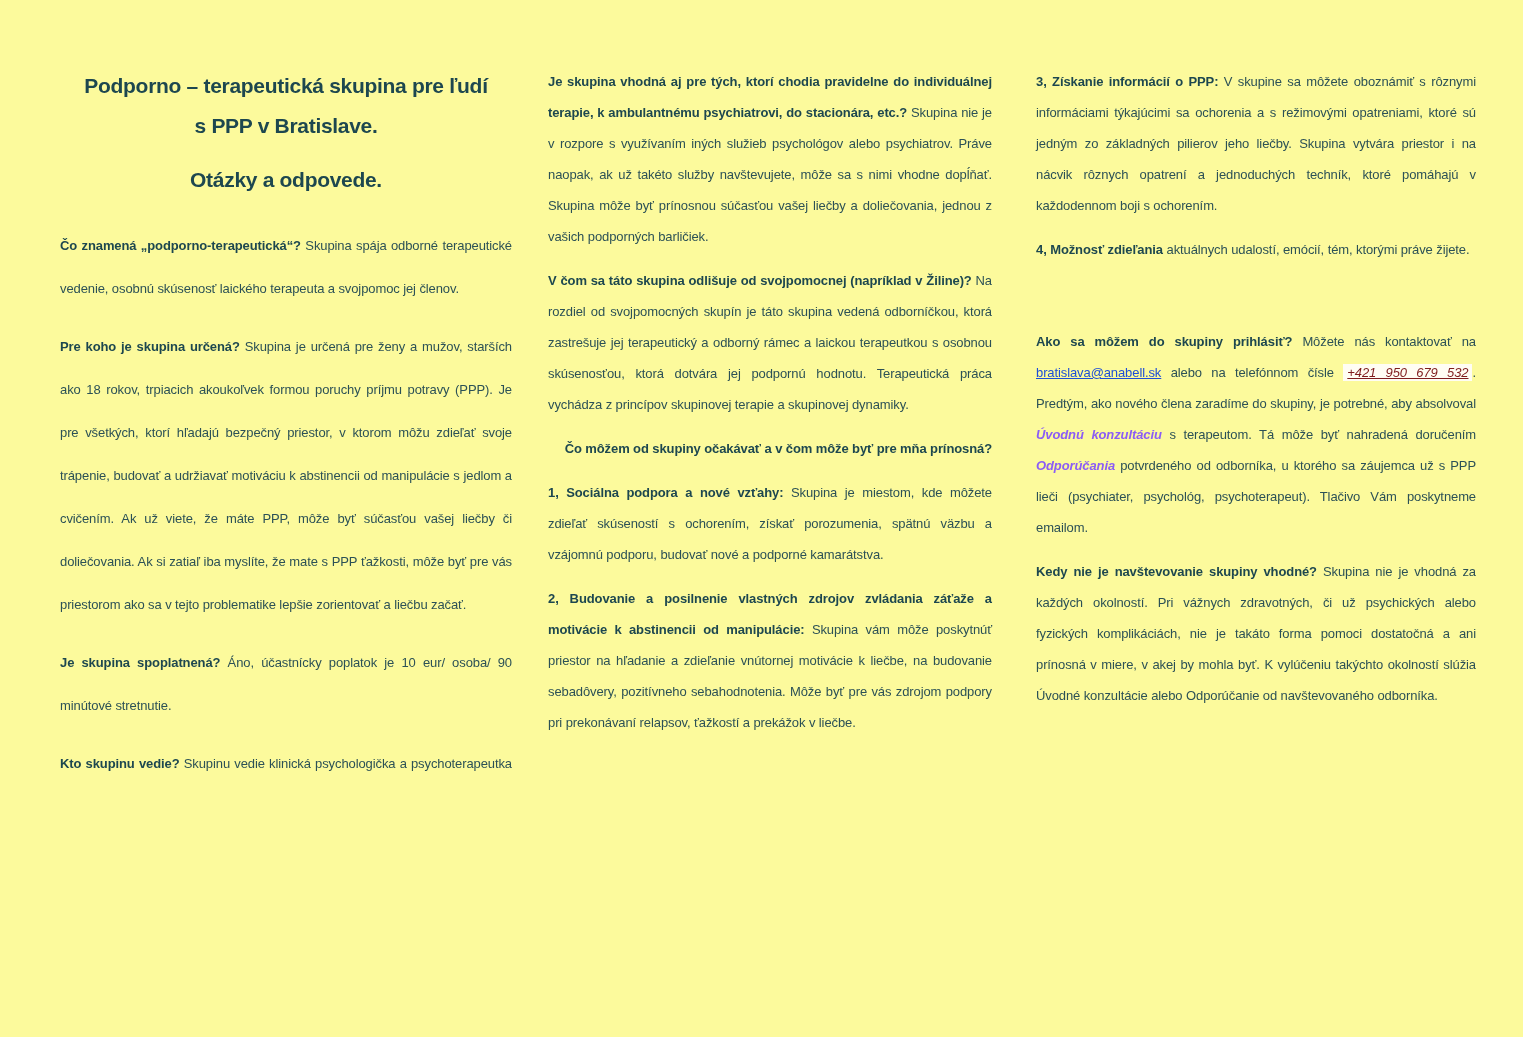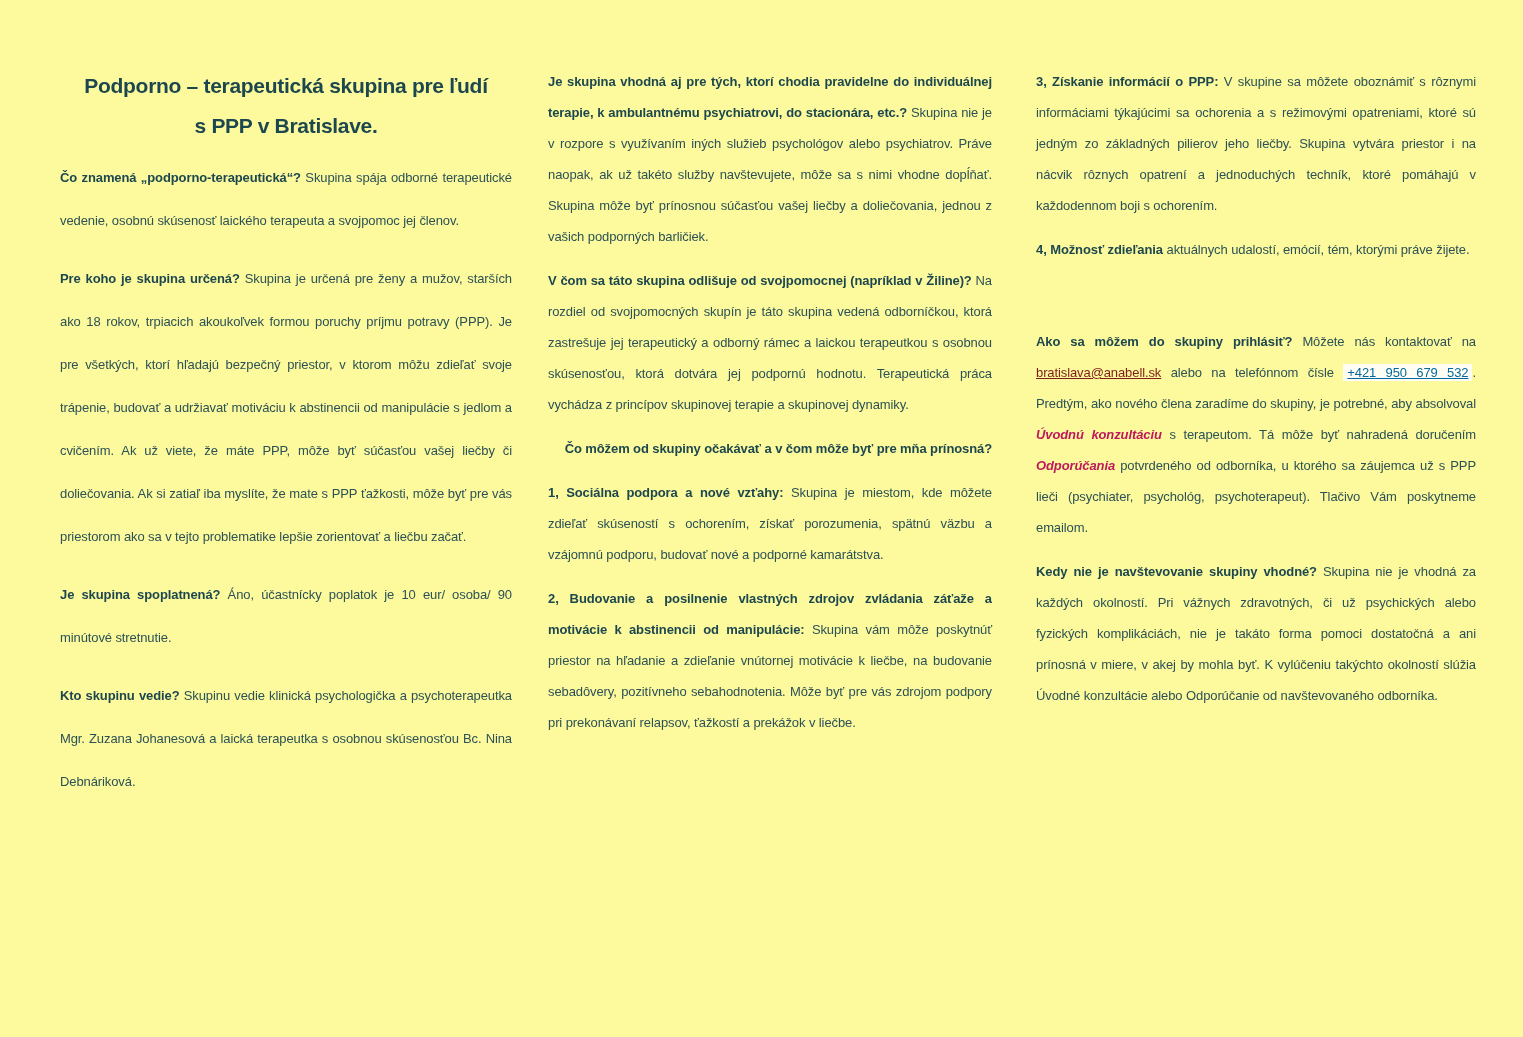--- a/index.html
+++ b/index.html
@@ -47,45 +47,49 @@
   }
   .col-1 .para { line-height: 43px; margin-bottom: 15px; }
   .col-2 .para, .col-3 .para { line-height: 31px; }
   .para.left { text-align: right; }
 
   .seg.lead { font-weight: bold; color: #1d474f; }
   .seg.normal { font-weight: normal; }
   .seg.accent-italic {
     font-weight: bold;
     font-style: italic;
-    color: #be185d;
+    color: #8b5cf6;
   }
   .seg.email-link {
-    color: #7f1d1d;
+    color: #1d4ed8;
     text-decoration: underline;
     cursor: pointer;
   }
   .seg.phone-link {
-    color: #0369a1;
+    color: #7f1d1d;
     background: #fffdf4;
     text-decoration: underline;
     padding: 1px 4px;
     cursor: pointer;
+    font-style: italic;
   }
   .spacer { height: 48px; }
 </style>
 </head>
 <body>
 
 <div class="page">
   <div id="columns">
       <div class="column col-1">
         <div class="title-block">
           <div class="title-line">Podporno – terapeutická skupina pre ľudí</div>
           <div class="title-line">s PPP v Bratislave.</div>
+        </div>
+        <div class="title-block subtitle">
+          <div class="title-line">Otázky a odpovede.</div>
         </div>
         <p class="para"><span class="seg lead">Čo znamená „podporno-terapeutická“? </span><span class="seg normal">Skupina spája odborné terapeutické vedenie,  osobnú skúsenosť laického terapeuta a svojpomoc jej členov.</span></p>
         <p class="para"><span class="seg lead">Pre koho je skupina určená? </span><span class="seg normal">Skupina je určená pre ženy a mužov, starších ako 18 rokov, trpiacich akoukoľvek formou poruchy príjmu potravy (PPP). Je pre všetkých, ktorí hľadajú bezpečný priestor, v ktorom môžu zdieľať svoje trápenie, budovať a udržiavať motiváciu k abstinencii od manipulácie s jedlom a cvičením. Ak už viete, že máte PPP, môže byť súčasťou vašej liečby či doliečovania. Ak si zatiaľ iba myslíte, že mate s PPP ťažkosti, môže byť pre vás priestorom ako sa v tejto problematike lepšie zorientovať a liečbu začať.</span></p>
         <p class="para"><span class="seg lead">Je skupina spoplatnená? </span><span class="seg normal">Áno, účastnícky poplatok je 10 eur/ osoba/ 90 minútové stretnutie.</span></p>
         <p class="para"><span class="seg lead">Kto skupinu vedie? </span><span class="seg normal">Skupinu vedie klinická psychologička a psychoterapeutka Mgr. Zuzana Johanesová a laická terapeutka s osobnou skúsenosťou Bc. Nina Debnáriková.</span></p>
       </div>
       <div class="column col-2">
         <p class="para"><span class="seg lead">Je skupina vhodná aj pre tých, ktorí chodia pravidelne do individuálnej terapie, k ambulantnému psychiatrovi, do stacionára, etc.? </span><span class="seg normal">Skupina nie je v rozpore s využívaním iných služieb psychológov alebo psychiatrov. Práve naopak, ak už takéto služby navštevujete,  môže sa s nimi vhodne dopĺňať. Skupina môže byť prínosnou súčasťou vašej liečby a doliečovania, jednou z vašich podporných barličiek.</span></p>
         <p class="para"><span class="seg lead">V čom sa táto skupina odlišuje od svojpomocnej (napríklad v Žiline)? </span><span class="seg normal">Na rozdiel od svojpomocných skupín je táto skupina vedená odborníčkou, ktorá zastrešuje jej terapeutický a odborný rámec a laickou terapeutkou s osobnou skúsenosťou, ktorá dotvára jej podpornú hodnotu. Terapeutická práca vychádza z princípov skupinovej terapie a  skupinovej dynamiky.</span></p>
         <p class="para left"><span class="seg lead">Čo môžem od skupiny očakávať a v čom môže byť pre mňa prínosná?</span></p>

